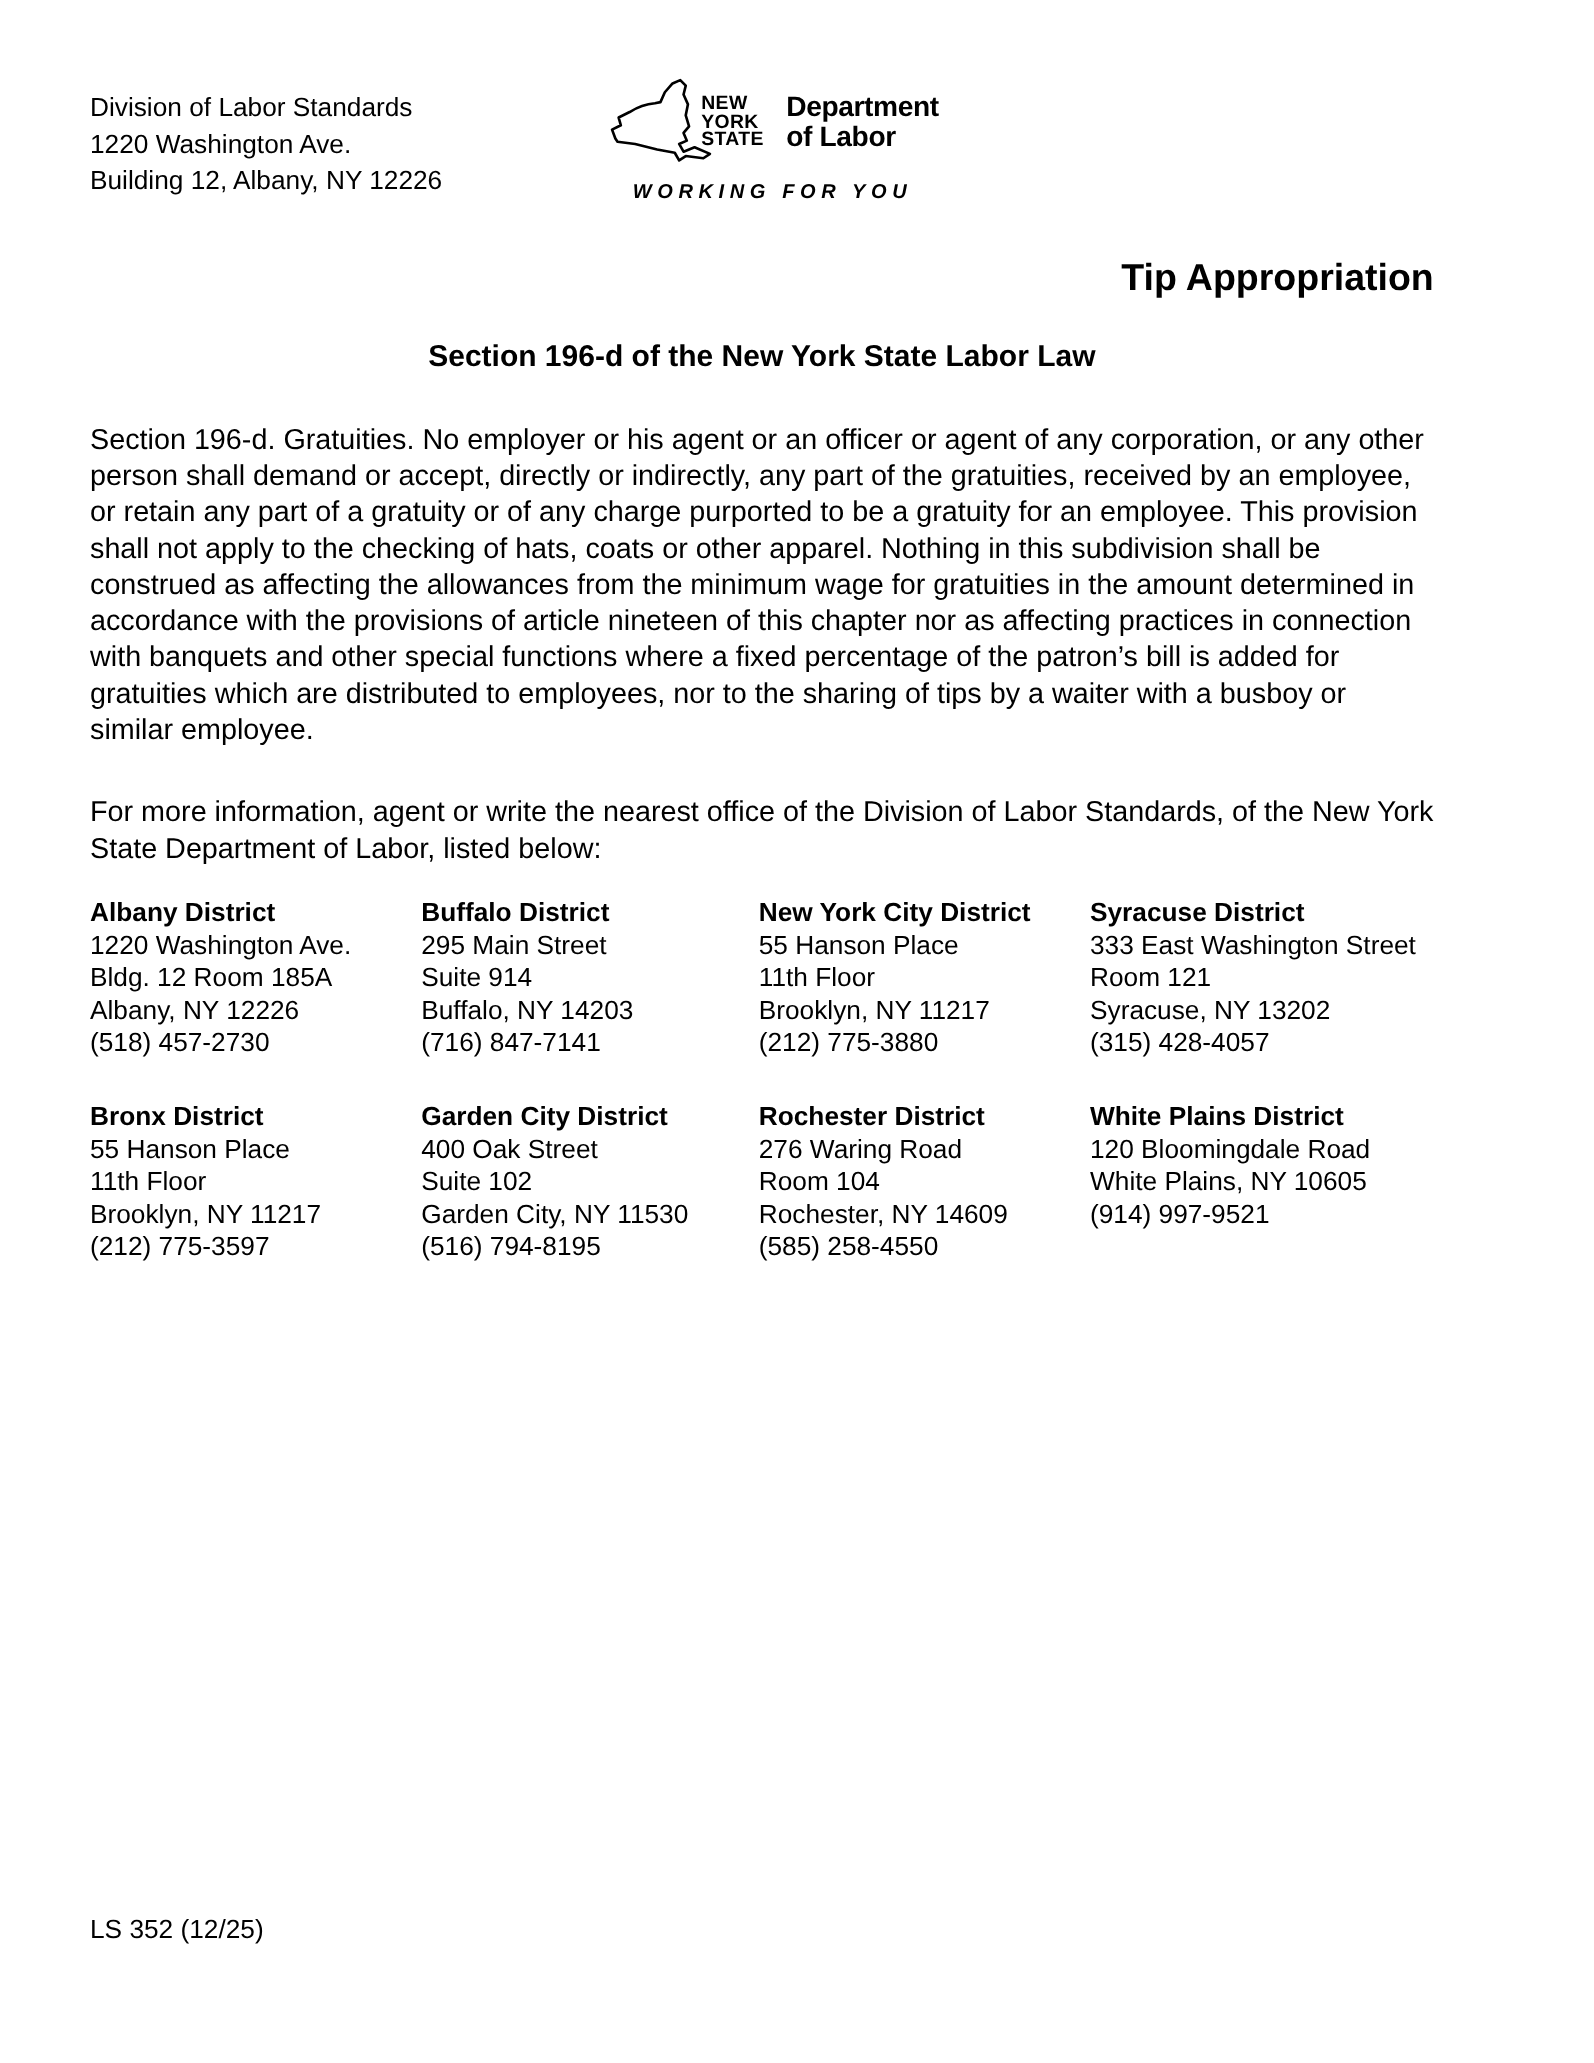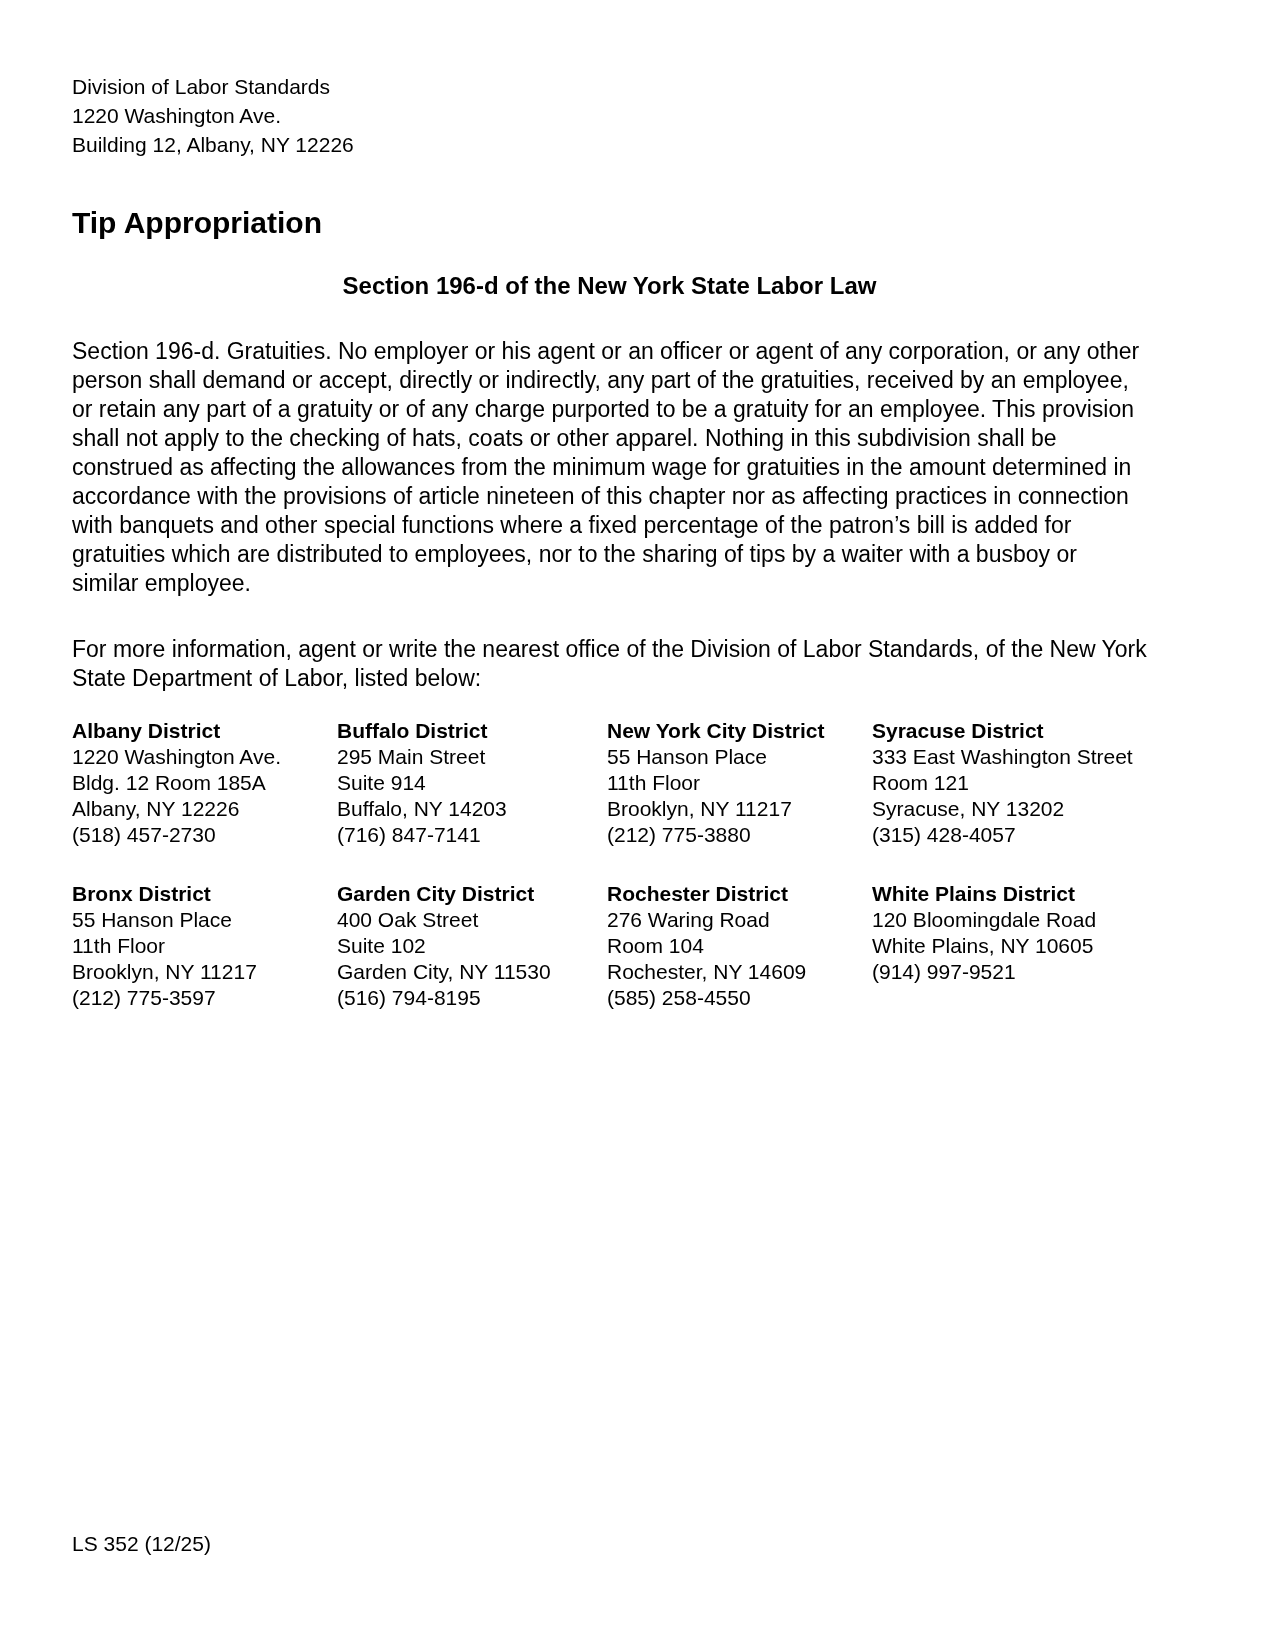--- a/index.html
+++ b/index.html
@@ -68,21 +68,21 @@
   }
 
   
   .content {
     position: absolute;
     left: 72px;
     top: 206px;
     width: 1075px;
   }
   .title {
-    text-align: left;
+    text-align: right;
     font-size: 30px;
     font-weight: bold;
   }
   .subtitle {
     text-align: center;
     font-size: 24px;
     font-weight: bold;
     margin-top: 32px;
   }
   .law-text {
@@ -124,20 +124,38 @@
 <body>
 
 <div class="page">
 
   <div class="sender">
     <div>Division of Labor Standards</div>
     <div>1220 Washington Ave.</div>
     <div>Building 12, Albany, NY 12226</div>
   </div>
 
+  <div class="logo">
+    <div class="logo-top">
+      <svg class="logo-map" width="88" height="76" viewBox="0 0 100 85" aria-hidden="true">
+        <path d="M6,57 L3,49 L11,45 L9,38 L19,33 Q30,26 42,25 L47,24 L51,15 L58,7 L65,4 L70,9 L68,17 L72,26 L70,36 L73,46 L68,52 L71,59 L64,62 L68,69 L78,65 L92,71 L86,75 L70,73 L64,77 L60,70 L44,67 L24,62 L8,60 Z" fill="none" stroke="#000" stroke-width="2.4" stroke-linejoin="round"></path>
+      </svg>
+      <div class="logo-state">
+        <span>NEW</span>
+        <span>YORK</span>
+        <span>STATE</span>
+      </div>
+      <div class="logo-divider"></div>
+      <div class="logo-agency">
+        <span>Department</span>
+        <span>of Labor</span>
+      </div>
+    </div>
+    <div class="logo-tagline">WORKING FOR YOU</div>
+  </div>
 
   <div class="content">
     <h1 class="title">Tip Appropriation</h1>
     <h2 class="subtitle">Section 196-d of the New York State Labor Law</h2>
 
     <p class="law-text"><span>Section 196-d. </span><span class="underlined">Gratuities</span><span>. No employer or his agent or an officer or agent of any corporation, or any other person shall demand or accept, directly or indirectly, any part of the gratuities, received by an employee, or retain any part of a gratuity or of any charge purported to be a gratuity for an employee. This provision shall not apply to the checking of hats, coats or other apparel. Nothing in this subdivision shall be construed as affecting the allowances from the minimum wage for gratuities in the amount determined in accordance with the provisions of article nineteen of this chapter nor as affecting practices in connection with banquets and other special functions where a fixed percentage of the patron’s bill is added for gratuities which are distributed to employees, nor to the sharing of tips by a waiter with a busboy or similar employee.</span></p>
 
     <p class="more-info">For more information, agent or write the nearest office of the Division of Labor Standards, of the New York State Department of Labor, listed below:</p>
 
     <div class="districts">

